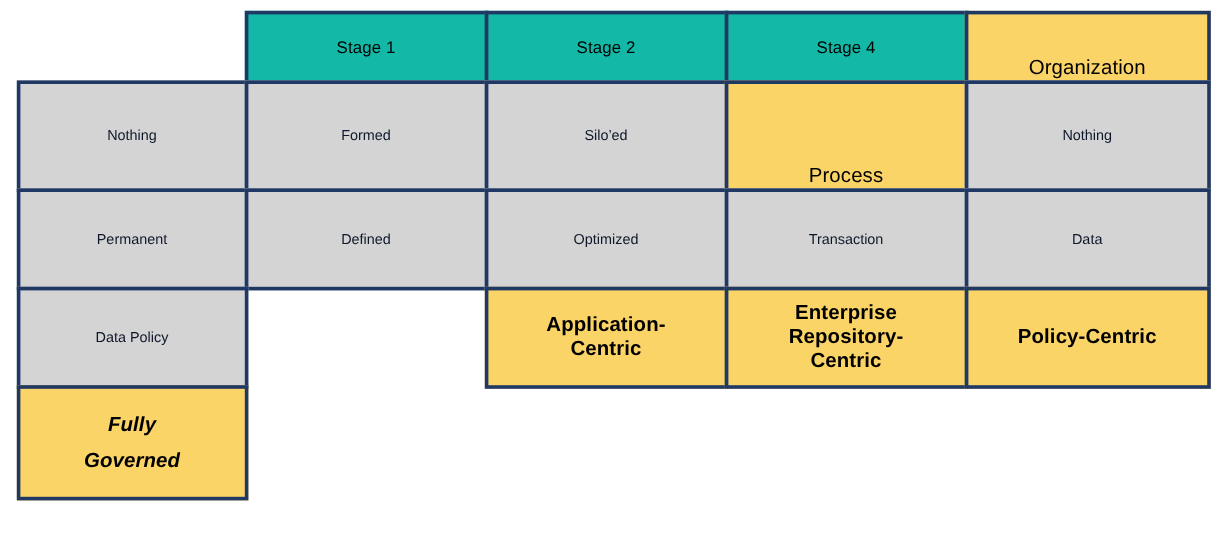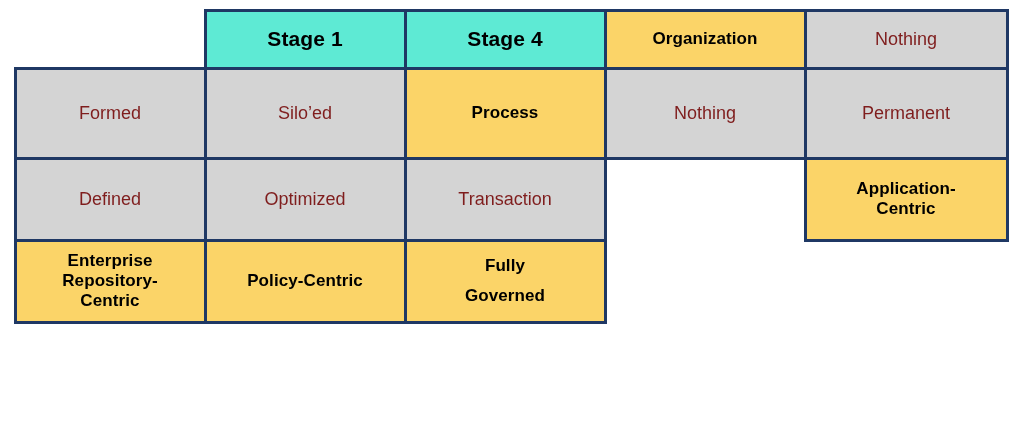--- a/index.html
+++ b/index.html
@@ -36,69 +36,74 @@
     margin: -1.5px;
   }
 
   
   .cell.blank {
     border: none;
     background: transparent;
   }
 
   .cell.header {
-    background: #5eead4;
+    background: #14b8a6;
     color: #000000;
-    font-weight: bold;
-    font-size: 21px;
+    font-weight: normal;
+    font-size: 14px;
     letter-spacing: 0.1px;
   }
 
   .cell.rowlabel {
     background: #fbd468;
     color: #000000;
-    font-weight: bold;
+    font-weight: normal;
     font-size: 17px;
     letter-spacing: 0.1px;
+    align-items: flex-end;
   }
 
   .cell.value {
     background: #d4d4d4;
-    color: #7f1d1d;
+    color: #0f172a;
     font-weight: normal;
-    font-size: 18px;
+    font-size: 12px;
   }
 
   .cell.footer {
     background: #fbd468;
     color: #000000;
     font-weight: bold;
     font-size: 17px;
     line-height: 1.18;
     letter-spacing: 0.1px;
   }
 
   .cell.footer.wide-lines {
     line-height: 1.75;
+    font-style: italic;
   }
 
   .celltext {
     display: block;
     white-space: pre-line;
     padding: 0 6px;
   }
 </style>
 </head>
 <body>
 
 <div id="matrix">
 
   <div class="cell blank"></div>
   <div class="cell header">
     <span class="celltext">Stage 1</span>
+  </div>
+  <div class="cell header">
+    <span class="celltext">Stage 2</span>
   </div>
   <div class="cell header">
     <span class="celltext">Stage 4</span>
   </div>
 
   <div class="cell rowlabel">
     <span class="celltext">Organization</span>
   </div>
   <div class="cell value">
     <span class="celltext">Nothing</span>
@@ -122,20 +127,26 @@
   <div class="cell value">
     <span class="celltext">Defined</span>
   </div>
   <div class="cell value">
     <span class="celltext">Optimized</span>
   </div>
 
   <div class="cell value">
     <span class="celltext">Transaction</span>
   </div>
+  <div class="cell value">
+    <span class="celltext">Data</span>
+  </div>
+  <div class="cell value">
+    <span class="celltext">Data Policy</span>
+  </div>
 
   <div class="cell blank"></div>
   <div class="cell footer">
     <span class="celltext">Application-
 Centric</span>
   </div>
   <div class="cell footer">
     <span class="celltext">Enterprise
 Repository-
 Centric</span>

